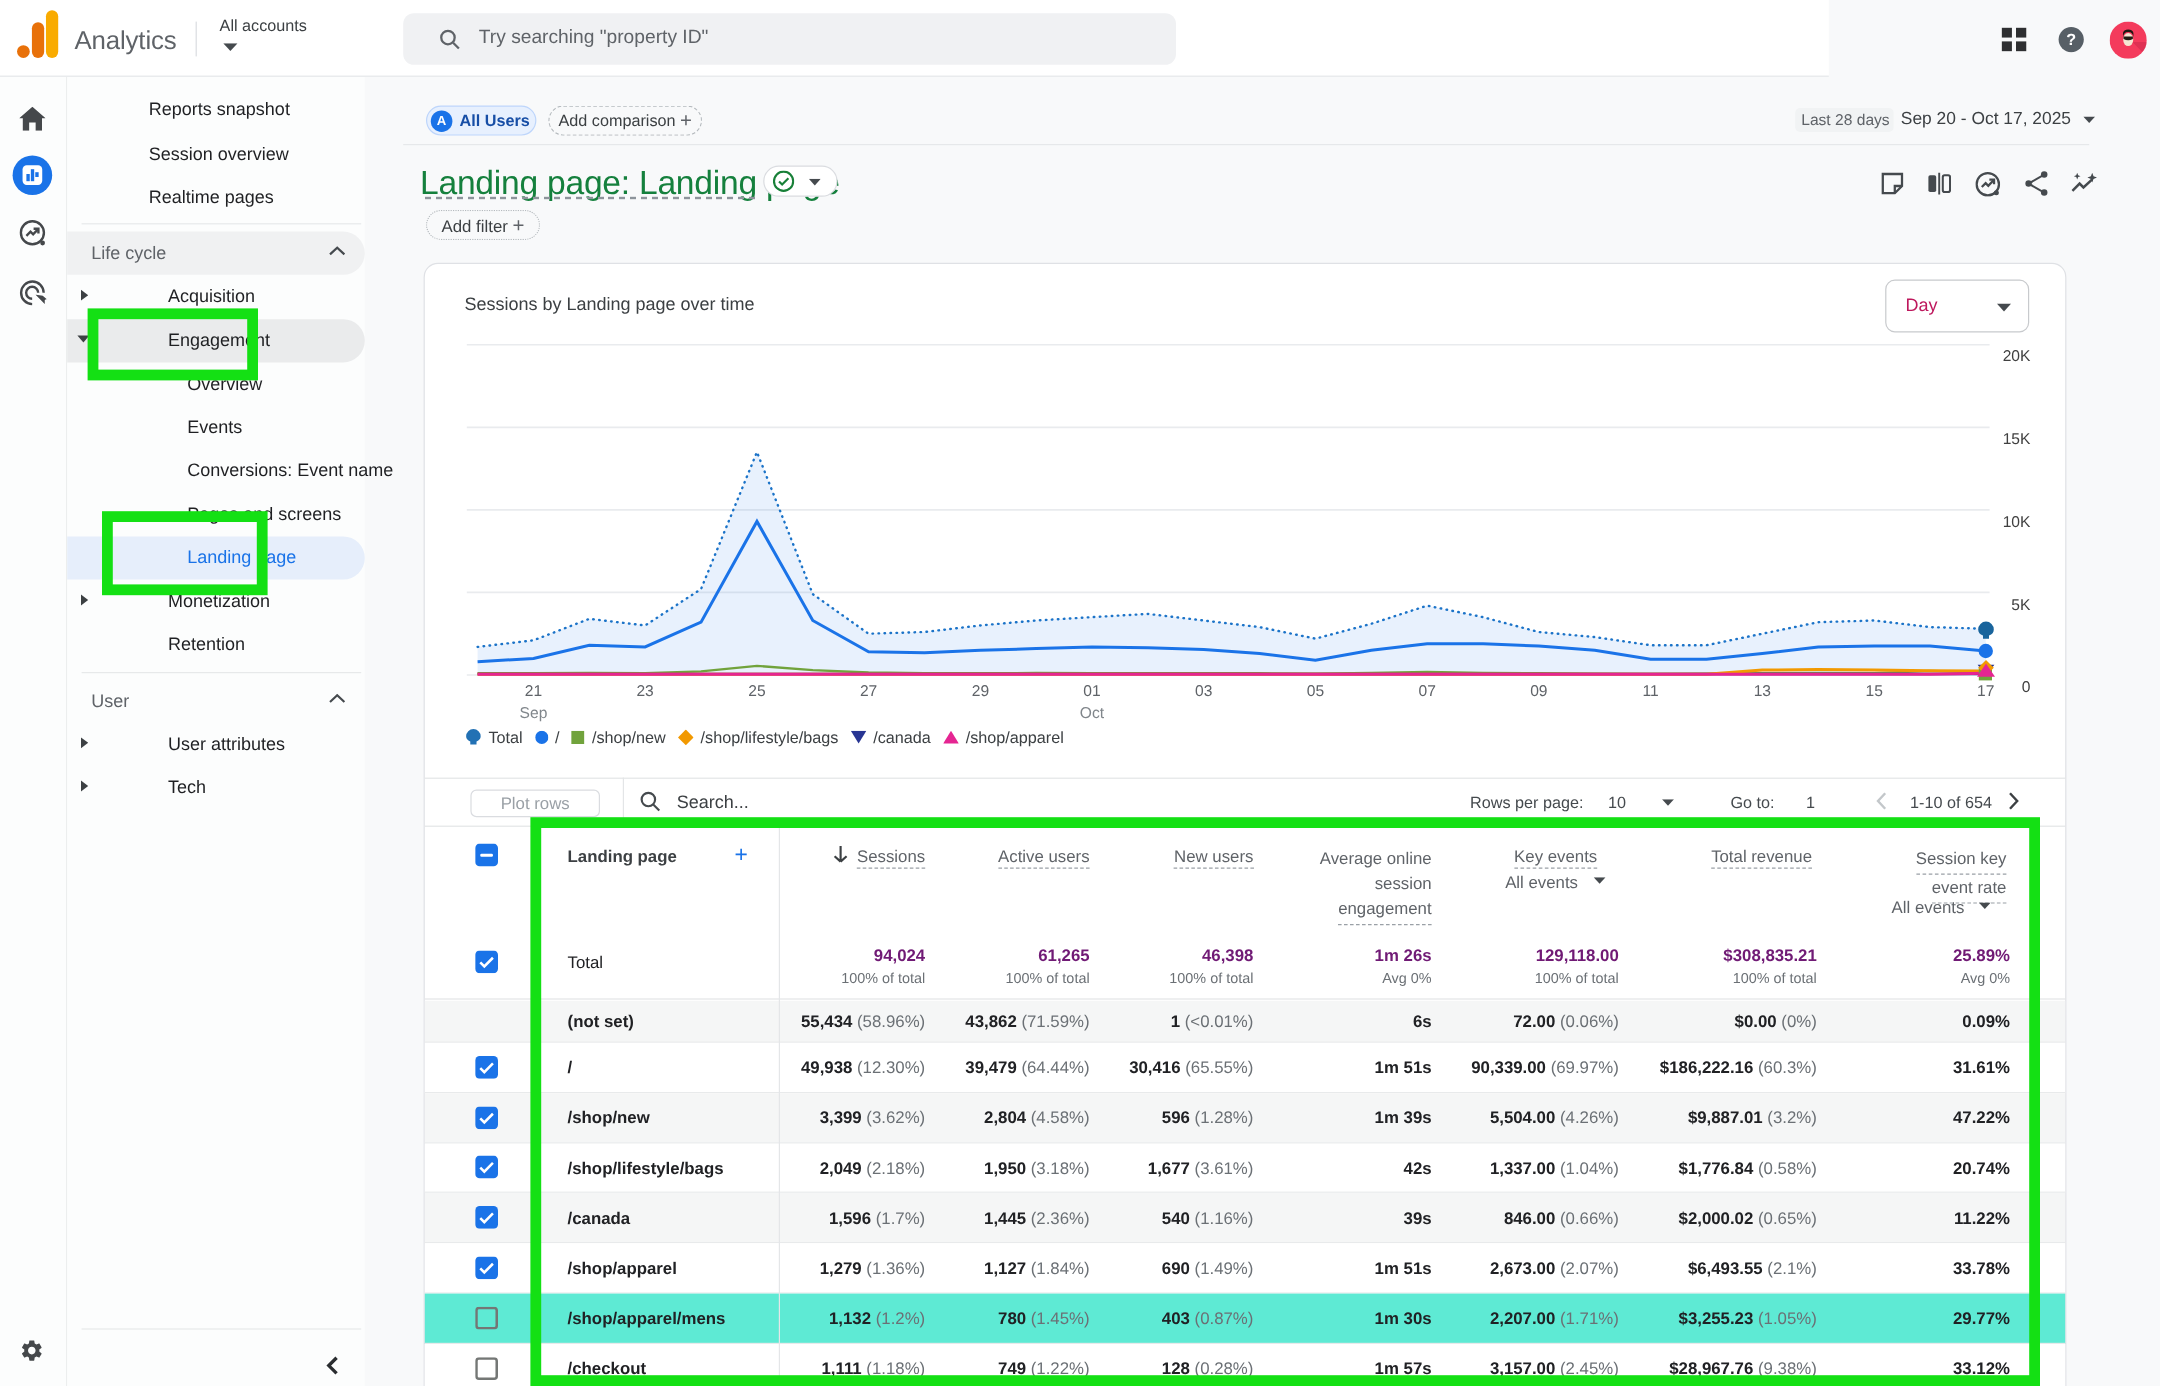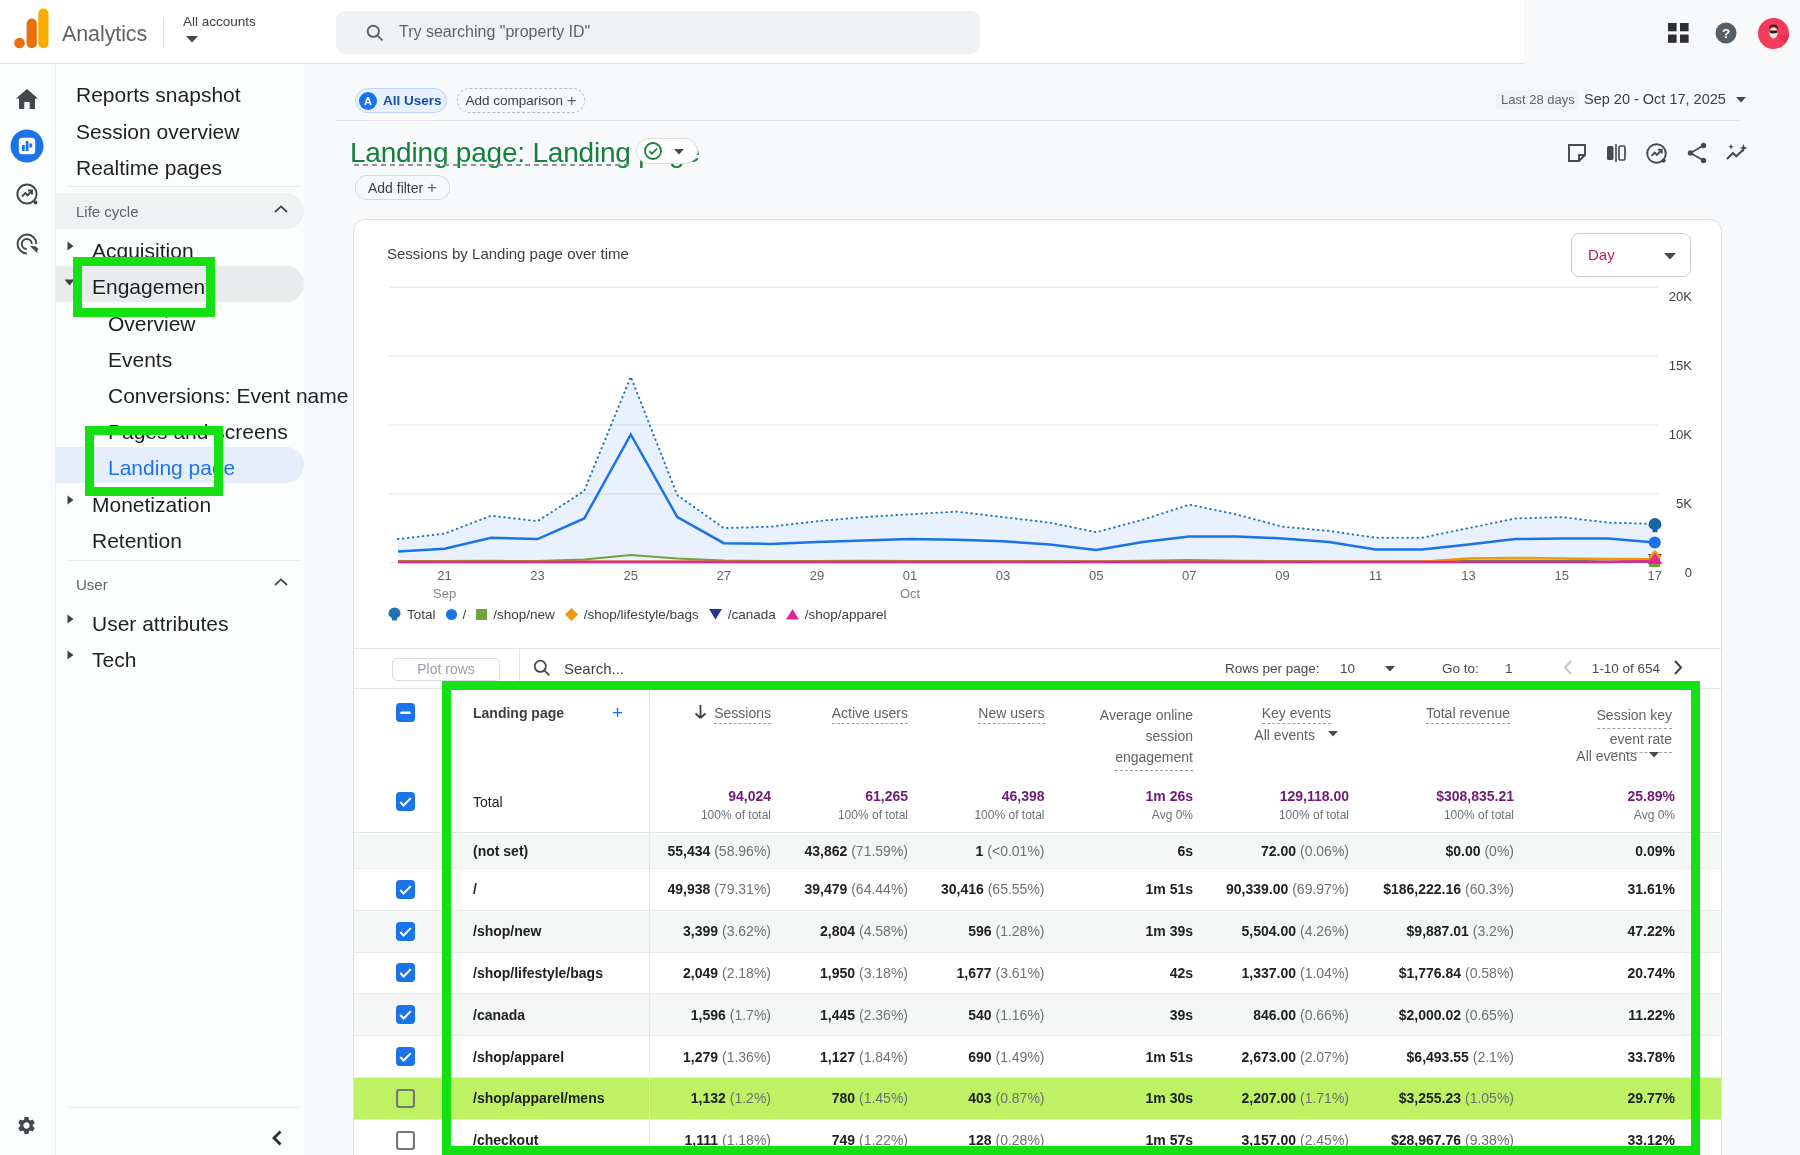--- a/index.html
+++ b/index.html
@@ -13,21 +13,21 @@
 #tb-div { position:absolute; left:163px; top:18px; width:1px; height:29px; background:#dadce0; }
 #allacc { position:absolute; left:183px; top:14px; font-size:13.5px; color:#3c4043; }
 #searchbar { position:absolute; left:336px; top:11px; width:644px; height:43px; background:#f0f1f3;
   border-radius:9px; }
 #searchtxt { position:absolute; left:63px; top:12px; font-size:16px; color:#5f6368; }
 
 #rail { position:absolute; left:0; top:64px; width:56px; height:1091px; background:#fcfdfd;
   border-right:1px solid #eceeee; z-index:5; }
 
 #nav { position:absolute; left:56px; top:64px; width:248px; height:1091px; background:#fcfdfd; z-index:5; }
-.nitem { position:absolute; font-size:21px; color:#1f2023; white-space:nowrap; }
+.nitem { position:absolute; font-size:15px; color:#1f2023; white-space:nowrap;margin-left:48px; }
 .npill { position:absolute; left:0; width:248px; height:36px; border-radius:0 18px 18px 0; }
 .nhead { position:absolute; left:20px; font-size:15px; color:#5f6368; }
 .ndiv { position:absolute; left:12px; width:233px; height:1px; background:#e7e9ea; }
 
 .pill { position:absolute; display:flex; align-items:center; font-size:13.5px; }
 #title { position:absolute; left:350px; top:137px; font-size:28px; color:#15803d; letter-spacing:-0.2px; }
 #titleline { position:absolute; left:354px; top:164px; width:279px; height:2px; background:repeating-linear-gradient(90deg,#8d949b 0 5px,transparent 5px 9px); }
 
 #card { position:absolute; left:353px; top:219px; width:1369px; height:940px; background:#fff;
   border:1px solid #dfe1e5; border-radius:12px 12px 0 0; z-index:1; }
@@ -415,21 +415,21 @@
     <div class="num" style="right:372px"><b>72.00</b> <s1>(0.06%)</s1></div>
     <div class="num" style="right:207px"><b>$0.00</b> <s1>(0%)</s1></div>
     <div class="num" style="right:46px"><b>0.09%</b></div>
   </div>
 <div class="tr" style="top:869.0px;height:41.8px;background:#fff">
     <div class="dim">/</div>
     <div class="cb"><svg width="19" height="19" viewBox="0 0 18 18">
         <rect width="18" height="18" rx="3.5" fill="#1a73e8"></rect>
         <path d="M4 9.5l3.2 3.2L14 5.8" stroke="#fff" stroke-width="2" fill="none"></path>
       </svg></div>
-    <div class="num" style="right:950px"><b>49,938</b> <s1>(79.31%)</s1></div>
+    <div class="num" style="right:950px"><b>49,938</b> <s1>(12.30%)</s1></div>
     <div class="num" style="right:813px"><b>39,479</b> <s1>(64.44%)</s1></div>
     <div class="num" style="right:676.5px"><b>30,416</b> <s1>(65.55%)</s1></div>
     <div class="num" style="right:528px"><b>1m 51s</b></div>
     <div class="num" style="right:372px"><b>90,339.00</b> <s1>(69.97%)</s1></div>
     <div class="num" style="right:207px"><b>$186,222.16</b> <s1>(60.3%)</s1></div>
     <div class="num" style="right:46px"><b>31.61%</b></div>
   </div>
 <div class="tr" style="top:910.8px;height:41.8px;background:#f5f6f6">
     <div class="dim">/shop/new</div>
     <div class="cb"><svg width="19" height="19" viewBox="0 0 18 18">
@@ -479,21 +479,21 @@
         <path d="M4 9.5l3.2 3.2L14 5.8" stroke="#fff" stroke-width="2" fill="none"></path>
       </svg></div>
     <div class="num" style="right:950px"><b>1,279</b> <s1>(1.36%)</s1></div>
     <div class="num" style="right:813px"><b>1,127</b> <s1>(1.84%)</s1></div>
     <div class="num" style="right:676.5px"><b>690</b> <s1>(1.49%)</s1></div>
     <div class="num" style="right:528px"><b>1m 51s</b></div>
     <div class="num" style="right:372px"><b>2,673.00</b> <s1>(2.07%)</s1></div>
     <div class="num" style="right:207px"><b>$6,493.55</b> <s1>(2.1%)</s1></div>
     <div class="num" style="right:46px"><b>33.78%</b></div>
   </div>
-<div class="tr" style="top:1077.9999999999998px;height:41.8px;background:#bef264">
+<div class="tr" style="top:1077.9999999999998px;height:41.8px;background:#5eead4">
     <div class="dim">/shop/apparel/mens</div>
     <div class="cb"><svg width="19" height="19" viewBox="0 0 18 18">
         <rect x="1" y="1" width="16" height="16" rx="2" fill="none" stroke="#747775" stroke-width="2"></rect>
       </svg></div>
     <div class="num" style="right:950px"><b>1,132</b> <s1>(1.2%)</s1></div>
     <div class="num" style="right:813px"><b>780</b> <s1>(1.45%)</s1></div>
     <div class="num" style="right:676.5px"><b>403</b> <s1>(0.87%)</s1></div>
     <div class="num" style="right:528px"><b>1m 30s</b></div>
     <div class="num" style="right:372px"><b>2,207.00</b> <s1>(1.71%)</s1></div>
     <div class="num" style="right:207px"><b>$3,255.23</b> <s1>(1.05%)</s1></div>

